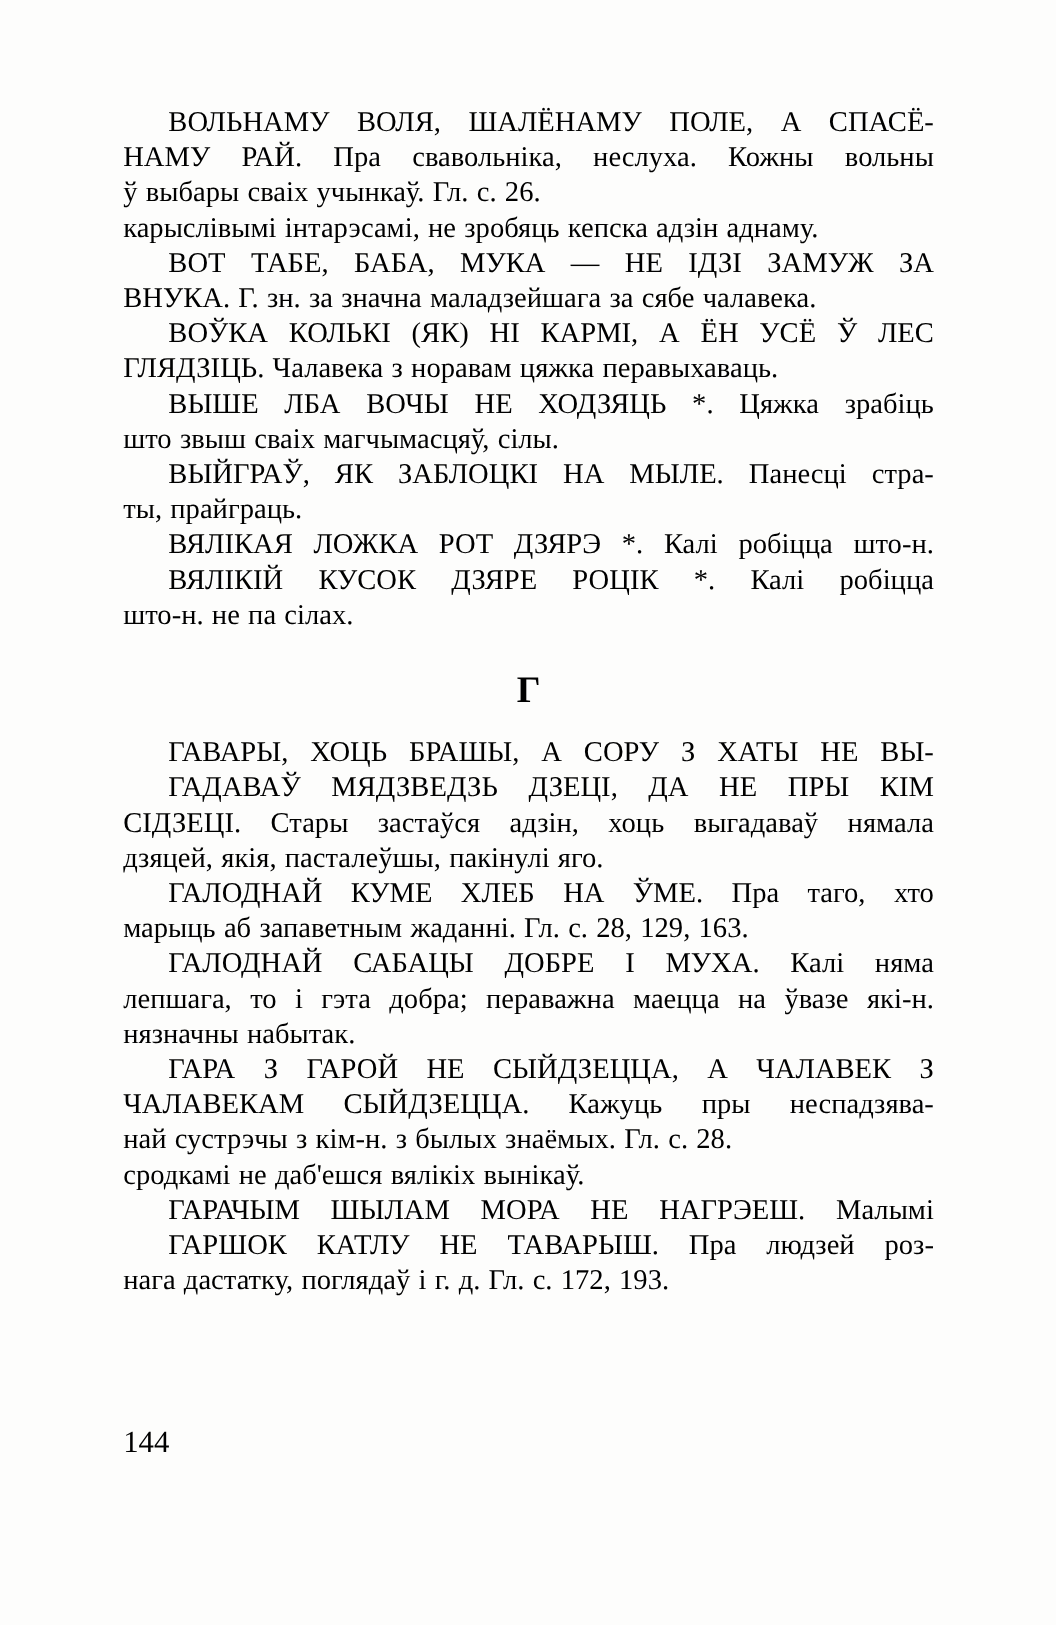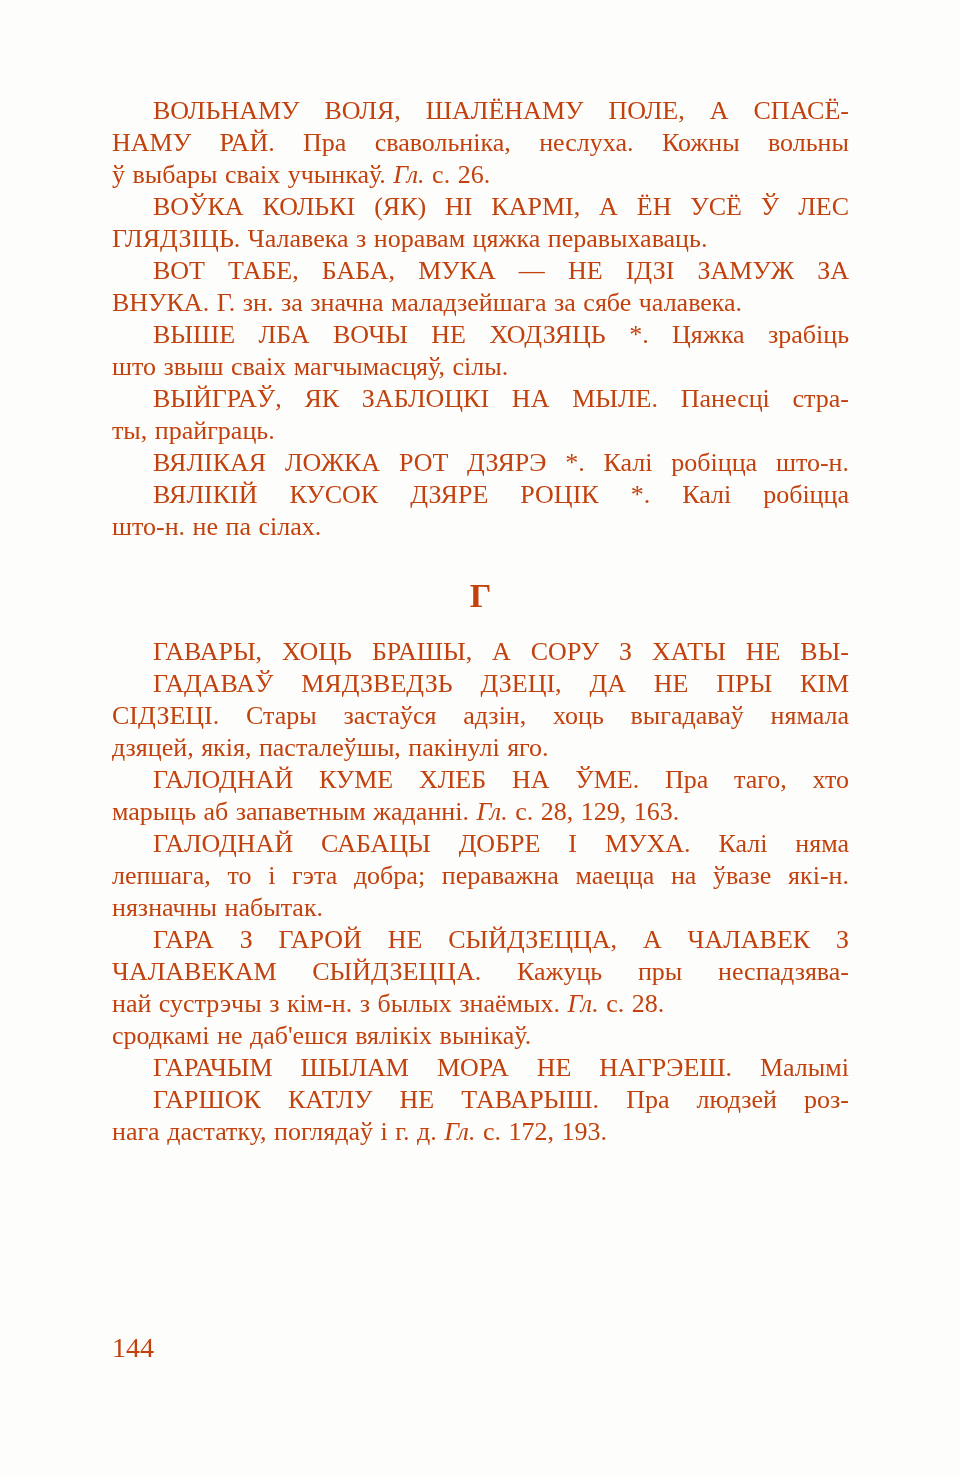--- a/index.html
+++ b/index.html
@@ -5,21 +5,21 @@
   html, body { margin: 0; padding: 0; }
   body {
     width: 960px; height: 1477px;
     background: #f6f6f4;
     font-family: "Liberation Serif", "DejaVu Serif", serif;
   }
   .page {
     position: relative;
     width: 960px; height: 1477px;
     background: #fdfdfc;
-    color: #c2410c;
+    color: #000000;
     overflow: hidden;
   }
   .text-block {
     position: absolute;
     left: 112px; top: 95px;
     width: 737px;
     font-size: 26px;
     line-height: 32px;
     word-spacing: 1px;
   }
@@ -27,57 +27,57 @@
     text-align: justify;
     text-align-last: justify;
   }
   .line.last {
     text-align-last: left;
   }
   .line.ind {
     text-indent: 41px;
   }
   .seg.i {
-    font-style: italic;
   }
   .section-heading {
     font-size: 34px;
     line-height: 44px;
     font-weight: bold;
     text-align: center;
     text-align-last: center;
     margin-top: 31px;
     margin-bottom: 18px;
   }
   .page-number {
     position: absolute;
-    left: 112px; top: 1332px;
+    left: 112px; top: 1296px;
     font-size: 28px;
     line-height: 32px;
   }
 </style>
 </head>
 <body>
 
 <div class="page">
   <div class="text-block" id="text-block">
       <div class="entry">
         <div class="line ind"><span class="seg">ВОЛЬНАМУ ВОЛЯ, ШАЛЁНАМУ ПОЛЕ, А СПАСЁ-</span></div>
         <div class="line"><span class="seg">НАМУ РАЙ. Пра свавольніка, неслуха. Кожны вольны</span></div>
         <div class="line last"><span class="seg">ў выбары сваіх учынкаў. </span><span class="seg i">Гл.</span><span class="seg"> с. 26.</span></div>
       </div>
       <div class="entry">
+        <div class="line last"><span class="seg">карыслівымі інтарэсамі, не зробяць кепска адзін аднаму.</span></div>
+      </div>
+      <div class="entry">
+        <div class="line ind"><span class="seg">ВОТ ТАБЕ, БАБА, МУКА — НЕ ІДЗІ ЗАМУЖ ЗА</span></div>
+        <div class="line last"><span class="seg">ВНУКА. Г. зн. за значна маладзейшага за сябе чалавека.</span></div>
       </div>
       <div class="entry">
         <div class="line ind"><span class="seg">ВОЎКА КОЛЬКІ (ЯК) НІ КАРМІ, А ЁН УСЁ Ў ЛЕС</span></div>
         <div class="line last"><span class="seg">ГЛЯДЗІЦЬ. Чалавека з норавам цяжка перавыхаваць.</span></div>
-      </div>
-      <div class="entry">
-        <div class="line ind"><span class="seg">ВОТ ТАБЕ, БАБА, МУКА — НЕ ІДЗІ ЗАМУЖ ЗА</span></div>
-        <div class="line last"><span class="seg">ВНУКА. Г. зн. за значна маладзейшага за сябе чалавека.</span></div>
       </div>
       <div class="entry">
         <div class="line ind"><span class="seg">ВЫШЕ ЛБА ВОЧЫ НЕ ХОДЗЯЦЬ *. Цяжка зрабіць</span></div>
         <div class="line last"><span class="seg">што звыш сваіх магчымасцяў, сілы.</span></div>
       </div>
       <div class="entry">
         <div class="line ind"><span class="seg">ВЫЙГРАЎ, ЯК ЗАБЛОЦКІ НА МЫЛЕ. Панесці стра-</span></div>
         <div class="line last"><span class="seg">ты, прайграць.</span></div>
       </div>
       <div class="entry">

